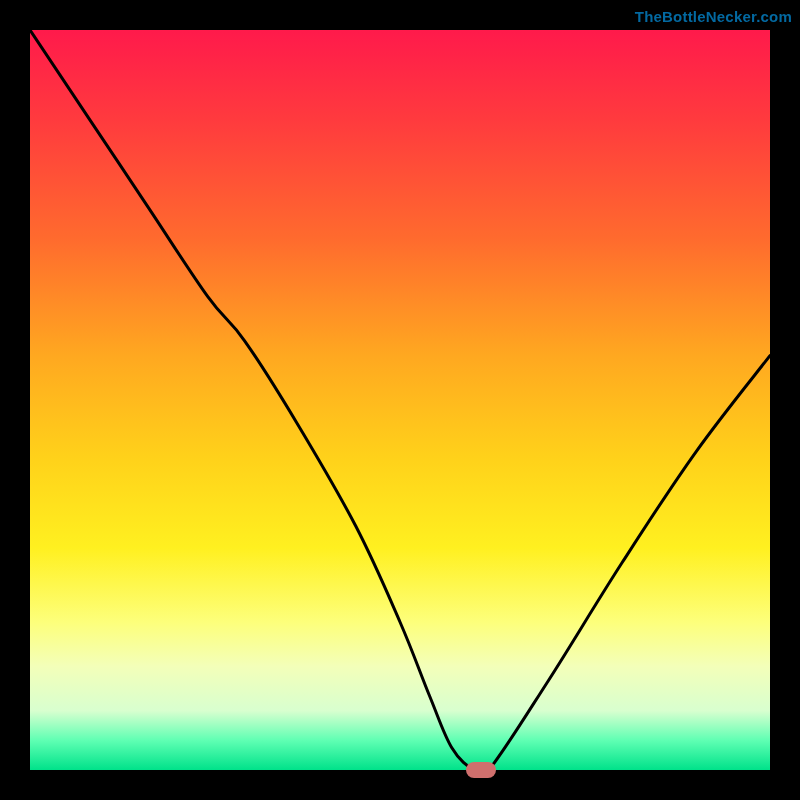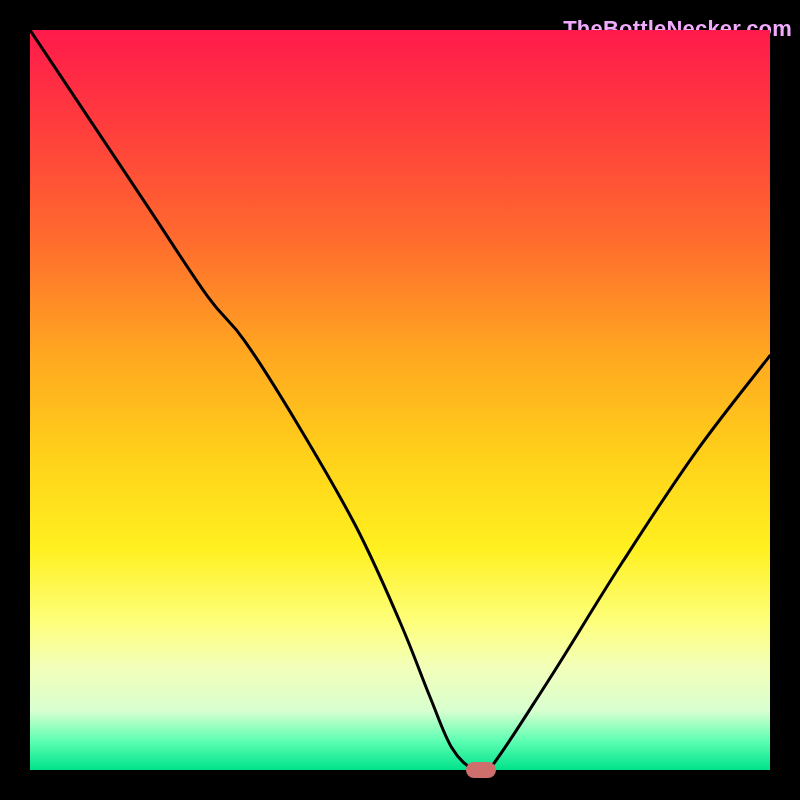--- a/index.html
+++ b/index.html
@@ -31,24 +31,24 @@
       #ffd21a 58%,
       #fff020 70%,
       #fdff7b 80%,
       #f3ffb9 86%,
       #d8ffcf 92%,
       #5fffb3 96%,
       #00e28a 100%);
   }
   .attribution {
     position: absolute;
-    top: 16px;
+    top: 8px;
     right: 8px;
-    color: #f0abfc;
-    font-size: 22px;
+    color: #0369a1;
+    font-size: 15px;
     font-weight: 600;
     letter-spacing: 0.2px;
     user-select: none;
   }
   svg.curve {
     position: absolute;
     left: 0;
     top: 0;
     width: 740px;
     height: 740px;

